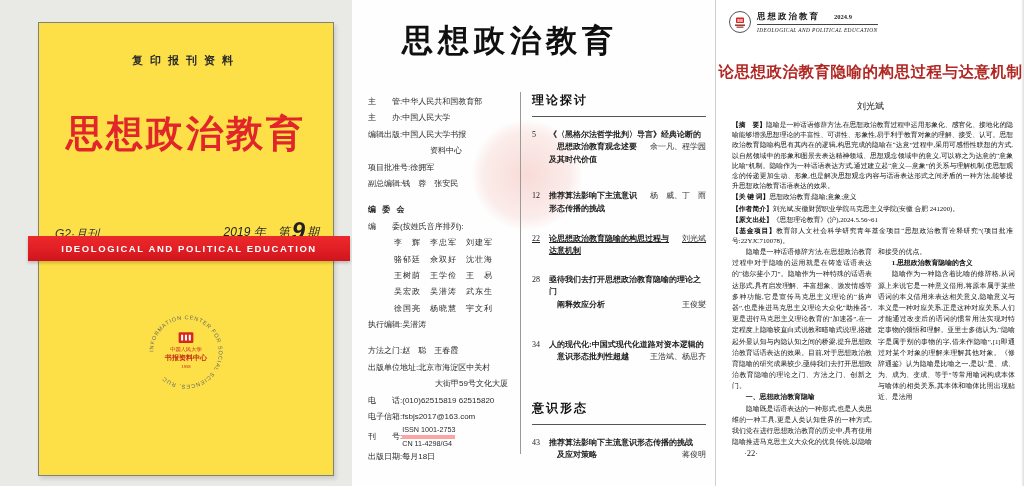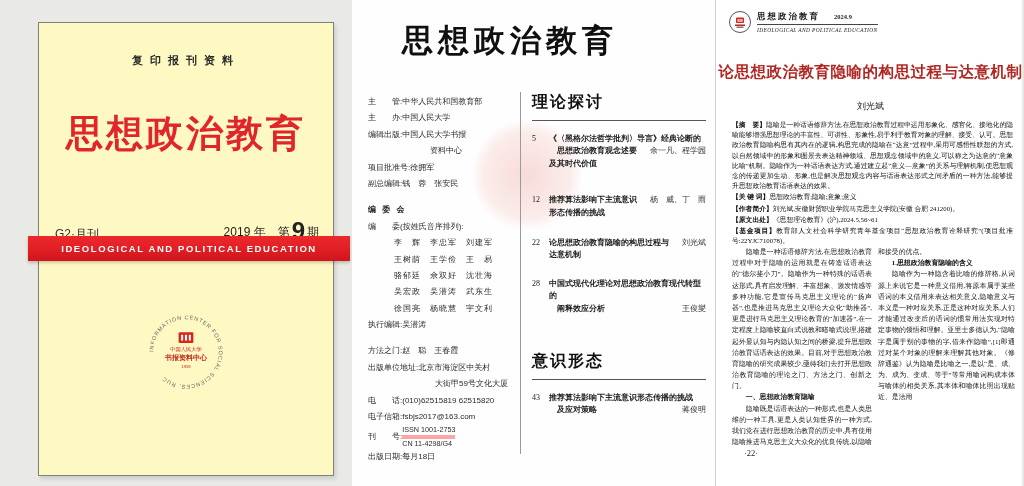--- a/index.html
+++ b/index.html
@@ -6,27 +6,27 @@
   body{
     width:1024px;height:486px;position:relative;overflow:hidden;
     background:#e9e9e6;
     font-family:"Liberation Sans","DejaVu Sans",sans-serif;
     color:#1a1a1a;
   }
   
   .cover{position:absolute;left:28px;top:14px;width:322px;height:464px;}
   .cover-page{
     position:absolute;left:10px;top:8px;width:294px;height:452px;
-    background:#fef9c3;border:1.5px solid #80807d;box-shadow:2px 3px 4px rgba(0,0,0,.12);
+    background:#fde047;border:1.5px solid #80807d;box-shadow:2px 3px 4px rgba(0,0,0,.12);
   }
   .cover-series{position:absolute;top:30px;left:0;width:100%;text-align:center;
     font-size:11px;letter-spacing:7px;color:#2b2b2b;font-weight:600;}
   .cover-title{position:absolute;top:86px;left:0;width:100%;text-align:center;
     font-size:37px;font-weight:bold;color:#e0262a;letter-spacing:3px;}
-  .cover-bottom{position:absolute;top:196px;left:16px;right:14px;height:26px;}
+  .cover-bottom{position:absolute;top:196px;left:16px;right:14px;height:26px;font-style:italic;}
   .cover-issue-class{position:absolute;left:0;bottom:2px;font-size:12px;color:#333;}
   .cover-issue-right{position:absolute;right:0;bottom:0;font-size:12px;color:#222;}
   .cover-issue-right .big9{font-size:24px;font-weight:bold;vertical-align:-3px;padding:0 2px;}
   .ribbon{
     position:absolute;left:0;top:222px;width:322px;height:25px;
     background:linear-gradient(180deg,#ec2a2c 0%,#e01e24 55%,#cf151c 100%);
     box-shadow:0 2px 3px rgba(0,0,0,.2);
   }
   .ribbon-text{width:100%;text-align:center;line-height:25px;color:#fff;
     font-size:9.5px;font-weight:bold;letter-spacing:1.6px;}
@@ -44,31 +44,31 @@
   .mh-gap{height:10px;}
   .mh-bold{font-weight:bold;letter-spacing:2px;}
   .mh-names{padding-left:26px;letter-spacing:1px;}
   .mh-right{text-align:right;padding-right:6px;}
   .kanhao{display:flex;align-items:center;}
   .frac{display:inline-block;font-size:7.2px;line-height:1.35;vertical-align:middle;}
   .frac-top{display:block;border-bottom:4px solid #fca5a5;}
   .frac-bot{display:block;}
   .toccol{position:absolute;left:180px;top:92px;width:174px;font-size:8px;color:#222;
     font-family:"Liberation Serif","DejaVu Serif",serif;}
-  .toc-sec-title{font-size:16px;font-weight:bold;letter-spacing:2px;color:#111;
+  .toc-sec-title{font-size:12px;font-weight:bold;letter-spacing:2px;color:#111;
     font-family:"Liberation Sans","DejaVu Sans",sans-serif;}
   .toc-sec-rule{border:none;border-top:1px solid #555;margin:7px 0 0 0;}
   .toc-item{line-height:1.55;}
   .ti-l1,.ti-l2{display:flex;}
   .ti-num{width:17px;flex:0 0 17px;}
   .ti-t{flex:1;font-weight:600;}
   .ti-l2{padding-left:17px;}
   .ti-t2{flex:1;font-weight:600;text-indent:1em;}
   .ti-au{flex:0 0 auto;padding-left:6px;color:#333;font-weight:400;}
-  .mt12{margin-top:12px;} .mt16{margin-top:16px;} .mt18{margin-top:18px;}
+  .mt12{margin-top:12px;} .mt16{margin-top:16px;} .mt18{margin-top:18px;text-decoration:underline;}
   .mt24{margin-top:24px;} .mt28{margin-top:28px;} .mt36{margin-top:36px;}
   
   .article{position:absolute;left:715px;top:0;width:309px;height:486px;background:#fff;
     border-left:1px solid #cfcfcc;overflow:hidden;
     font-family:"Liberation Serif","DejaVu Serif",serif;}
   .article::after{content:"";position:absolute;right:0;top:0;bottom:0;width:4px;
     background:linear-gradient(90deg,rgba(0,0,0,0),rgba(0,0,0,.18));}
   .art-header{position:absolute;left:12px;top:10px;display:flex;align-items:center;}
   .art-h-text{margin-left:5px;}
   .art-h-row1{display:flex;align-items:baseline;border-bottom:1px solid #444;padding-bottom:1px;}
@@ -137,22 +137,22 @@
     <div>主　　管:中华人民共和国教育部</div>
     <div>主　　办:中国人民大学</div>
     <div>编辑出版:中国人民大学书报</div>
     <div class="mh-ind">资料中心</div>
     <div>项目批准号:徐拥军</div>
     <div>副总编辑:钱　蓉　张安民</div>
     <div class="mh-gap"></div>
     <div class="mh-bold">编 委 会</div>
     <div>编　　委(按姓氏音序排列):</div>
     <div class="mh-names">李　辉　李忠军　刘建军</div>
+    <div class="mh-names">骆郁廷　佘双好　沈壮海</div>
     <div class="mh-names">王树荫　王学俭　王　易</div>
-    <div class="mh-names">骆郁廷　佘双好　沈壮海</div>
     <div class="mh-names">吴宏政　吴潜涛　武东生</div>
     <div class="mh-names">徐国亮　杨晓慧　宇文利</div>
     <div>执行编辑:吴潜涛</div>
     <div class="mh-gap"></div>
     <div>方法之门:赵　聪　王春霞</div>
     <div>出版单位地址:北京市海淀区中关村</div>
     <div class="mh-right">大街甲59号文化大厦</div>
     <div>电　　话:(010)62515819  62515820</div>
     <div>电子信箱:fsbjs2017@163.com</div>
     <div class="kanhao">
@@ -192,28 +192,38 @@
       <div class="ti-l1">
           <span class="ti-num">22</span>
           <span class="ti-t">论思想政治教育隐喻的构思过程与达意机制</span>
           <span class="ti-au">刘光斌</span>
         </div>
     </div>
 
     <div class="toc-item mt16">
       <div class="ti-l1">
           <span class="ti-num">28</span>
-          <span class="ti-t">中国式现代化理论对思想政治教育现代转型的</span>
+          <span class="ti-t">亟待我们去打开思想政治教育隐喻的理论之门</span>
         </div>
       <div class="ti-l2">
           <span class="ti-t2">阐释效应分析</span>
           <span class="ti-au">王俊燮</span>
         </div>
     </div>
 
+    <div class="toc-item mt28">
+      <div class="ti-l1">
+          <span class="ti-num">34</span>
+          <span class="ti-t">人的现代化:中国式现代化道路对资本逻辑的</span>
+        </div>
+      <div class="ti-l2">
+          <span class="ti-t2">意识形态批判性超越</span>
+          <span class="ti-au">王浩斌、杨思齐</span>
+        </div>
+    </div>
 
     <div class="mt36">
       <div class="toc-sec-title">意识形态</div>
       <hr class="toc-sec-rule">
     </div>
 
     <div class="toc-item mt12">
       <div class="ti-l1">
           <span class="ti-num">43</span>
           <span class="ti-t">推荐算法影响下主流意识形态传播的挑战</span>

